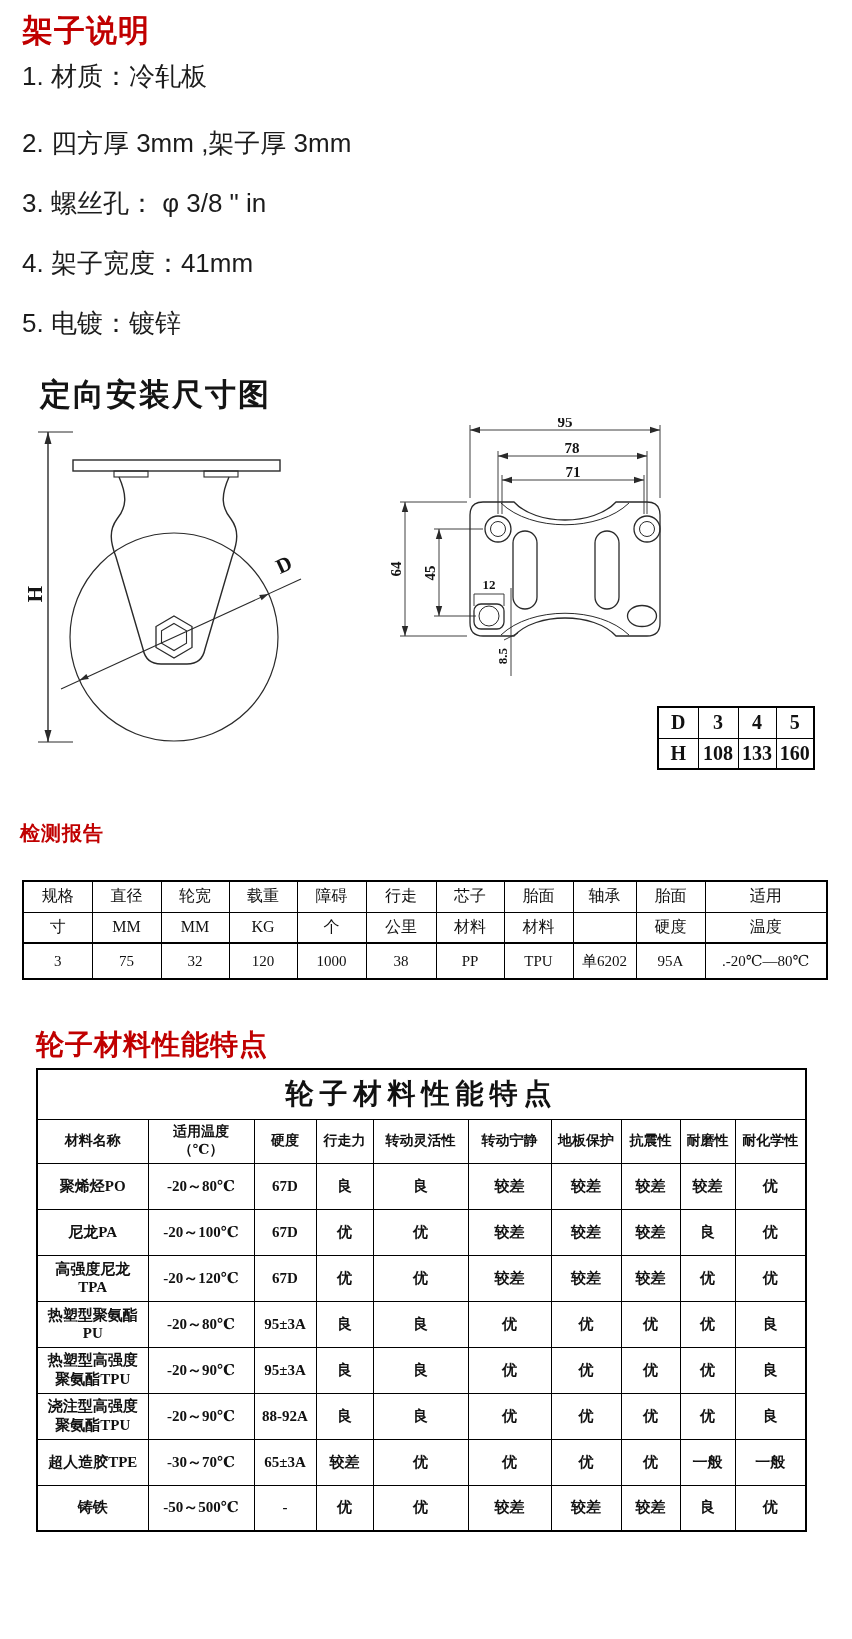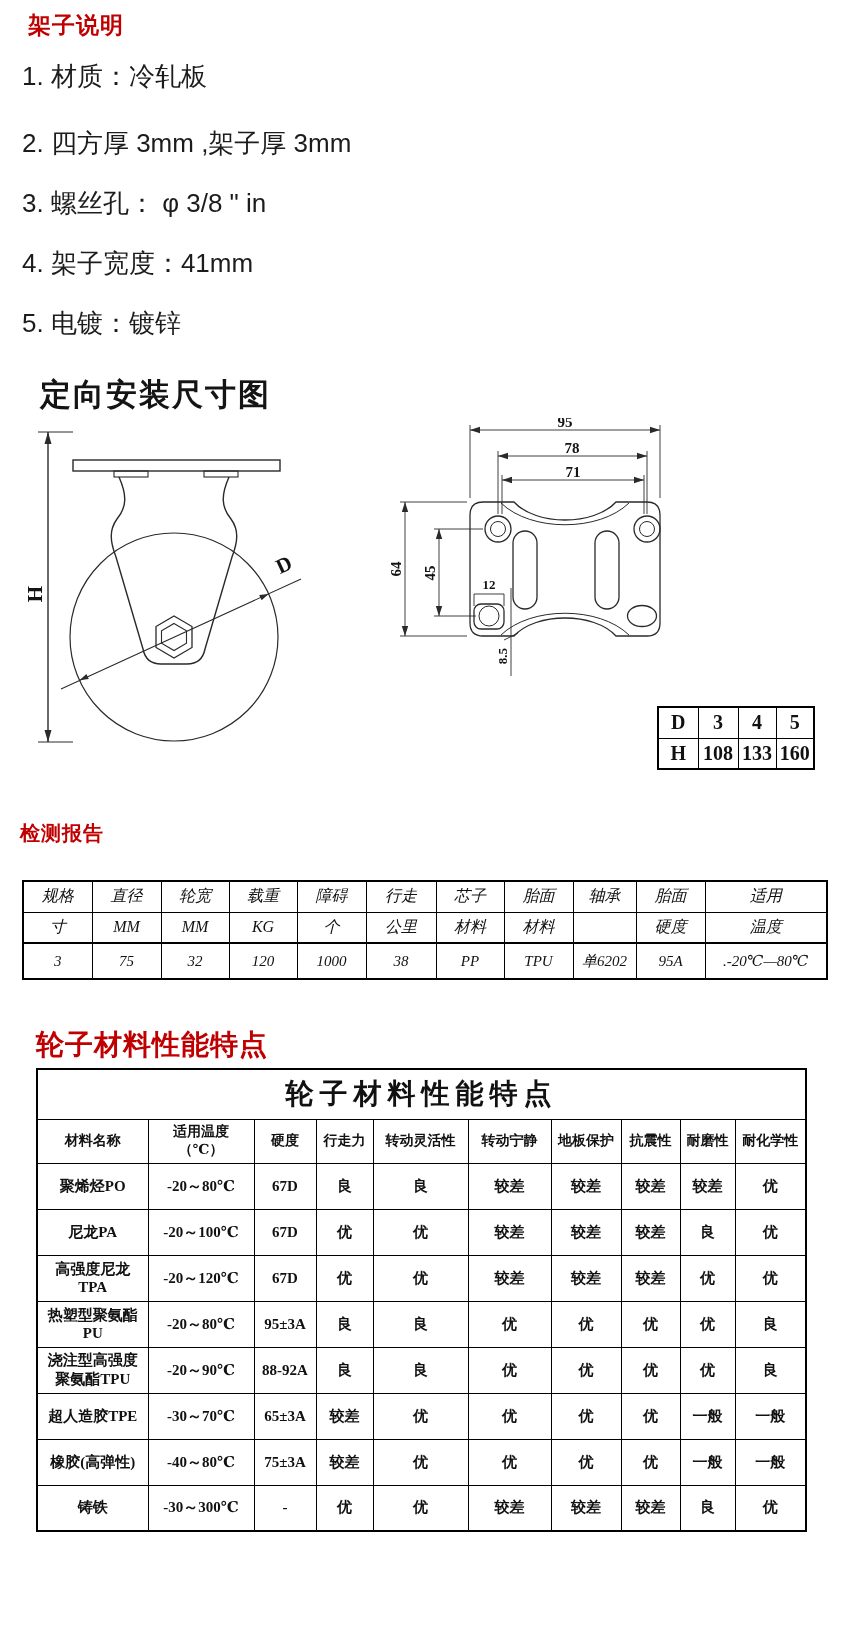--- a/index.html
+++ b/index.html
@@ -5,41 +5,41 @@
   * { margin:0; padding:0; box-sizing:border-box; }
   html,body { background:#fff; }
   body {
     width:852px; height:1639px; position:relative; overflow:hidden;
     font-family:"Liberation Sans","DejaVu Sans",sans-serif; color:#1a1a1a;
   }
   .abs { position:absolute; }
   .red-heading { color:#c00000; font-weight:bold; }
 
   
-  #frame-title { left:28px; top:10px; font-size:23px; letter-spacing:1px; }
+  #frame-title { left:22px; top:10px; font-size:31px; letter-spacing:1px; }
   .note-line { left:22px; font-size:26px; color:#1c1c1c; white-space:nowrap; }
 
   
   #diagram-title { left:40px; top:374px; font-size:31px; font-weight:800; color:#141414; letter-spacing:2px; }
   #drawing-svg { left:15px; top:418px; }
   .svg-lbl { font-family:"Liberation Serif","DejaVu Serif",serif; font-size:15px; font-weight:600; fill:#141414; text-anchor:middle; }
   .svg-lbl.small { font-size:13px; }
   .svg-lbl.big { font-size:21px; font-weight:700; }
 
   table { border-collapse:collapse; table-layout:fixed; background:#fff;
           font-family:"Liberation Serif","DejaVu Serif",serif; color:#111; }
   td { border:1px solid #000; text-align:center; vertical-align:middle; white-space:pre-line; overflow:hidden; padding:0 1px; }
 
   
   #dh-table { left:657px; top:706px; border:2px solid #000; font-size:20px; font-weight:700; }
   #dh-table td { height:31px; }
 
   
   #report-title { left:20px; top:820px; font-size:20px; letter-spacing:1px; }
-  #report-table { left:22px; top:880px; width:806px; border:2px solid #000;font-style:italic; }
+  #report-table { left:22px; top:880px; width:806px; border:2px solid #000; }
   #report-table thead td { height:31px; font-size:16px; }
   #report-table tbody td { height:36px; font-size:15px; border-top:2px solid #000; }
 
   
   #material-heading { left:36px; top:1026px; font-size:28px; letter-spacing:1px; }
   #material-table { left:36px; top:1068px; width:771px; border:2px solid #000; }
   #material-table .mt-title { height:50px; font-size:28px; font-weight:700; letter-spacing:6px; }
   #material-table .mt-head td { height:44px; font-size:14px; font-weight:700; }
   #material-table .mt-data td { height:46px; font-size:15px; font-weight:600; }
 </style>
@@ -296,20 +296,33 @@
         <td>95±3A</td>
         <td>良</td>
         <td>良</td>
         <td>优</td>
         <td>优</td>
         <td>优</td>
         <td>优</td>
         <td>良</td>
       </tr>
       <tr>
+        <td>热塑型高强度
+聚氨酯TPU</td>
+        <td>-20～90℃</td>
+        <td>95±3A</td>
+        <td>良</td>
+        <td>良</td>
+        <td>优</td>
+        <td>优</td>
+        <td>优</td>
+        <td>优</td>
+        <td>良</td>
+      </tr>
+      <tr>
         <td>浇注型高强度
 聚氨酯TPU</td>
         <td>-20～90℃</td>
         <td>88-92A</td>
         <td>良</td>
         <td>良</td>
         <td>优</td>
         <td>优</td>
         <td>优</td>
         <td>优</td>
@@ -321,34 +334,22 @@
         <td>65±3A</td>
         <td>较差</td>
         <td>优</td>
         <td>优</td>
         <td>优</td>
         <td>优</td>
         <td>一般</td>
         <td>一般</td>
       </tr>
       <tr>
-        <td>橡胶(高弹性)</td>
-        <td>-40～80℃</td>
-        <td>75±3A</td>
-        <td>较差</td>
-        <td>优</td>
-        <td>优</td>
-        <td>优</td>
-        <td>优</td>
-        <td>一般</td>
-        <td>一般</td>
-      </tr>
-      <tr>
         <td>铸铁</td>
-        <td>-30～300℃</td>
+        <td>-50～500℃</td>
         <td>-</td>
         <td>优</td>
         <td>优</td>
         <td>较差</td>
         <td>较差</td>
         <td>较差</td>
         <td>良</td>
         <td>优</td>
       </tr>
     </tbody>

